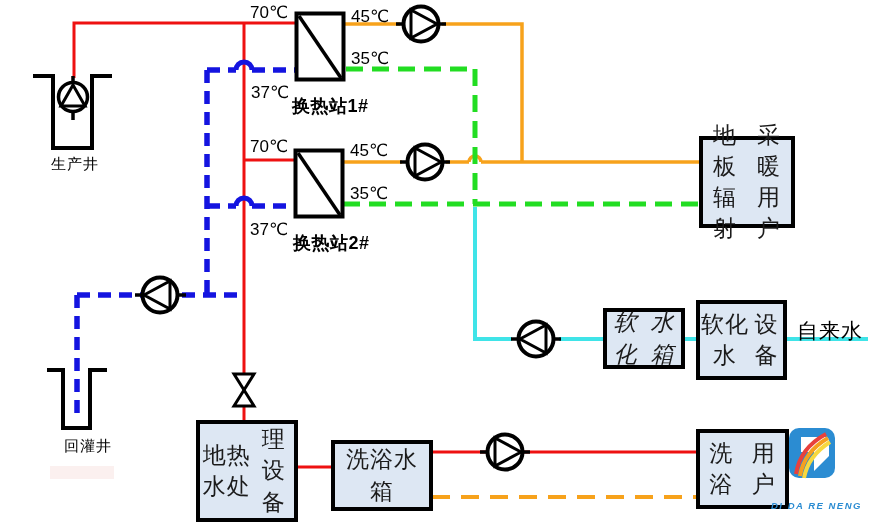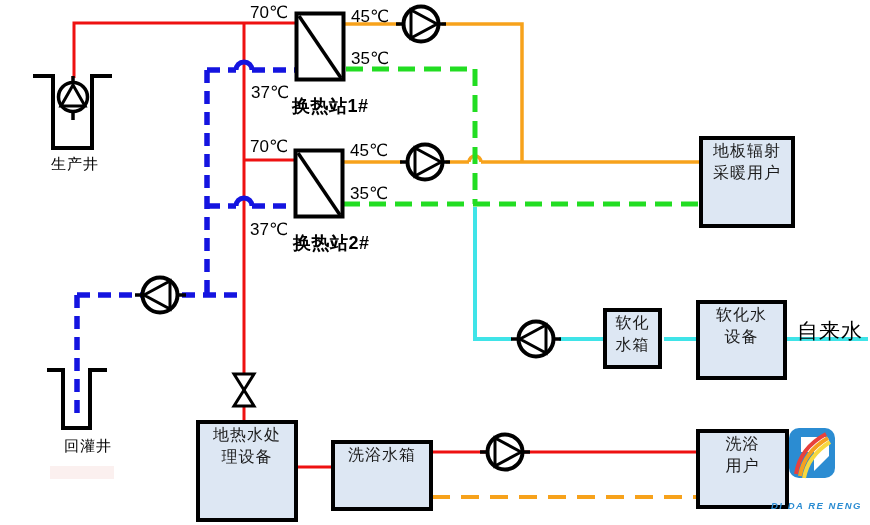--- a/index.html
+++ b/index.html
@@ -4,22 +4,22 @@
 <style>
   html,body{margin:0;padding:0;background:#ffffff;}
   .stage{
     position:relative;width:870px;height:525px;overflow:hidden;background:#fff;
     font-family:"Liberation Sans","DejaVu Sans",sans-serif;
   }
   .layer{position:absolute;left:0;top:0;z-index:1;}
   .box{
     position:absolute;z-index:2;box-sizing:border-box;
     border:4px solid #000;background:#dde7f3;
-    display:flex;flex-direction:column;align-items:center;justify-content:flex-start;
-    font-size:16px;line-height:1.35;color:#1b1b1b;letter-spacing:1px;text-align:center;
+    display:flex;flex-direction:row;align-items:center;justify-content:flex-start;
+    font-size:23px;line-height:1.35;color:#1b1b1b;letter-spacing:1px;text-align:center;
   }
   .lbl{position:absolute;z-index:3;color:#000;white-space:nowrap;}
   .temp{font-weight:normal;font-size:17px;}
   .hxname{font-weight:bold;font-size:18px;letter-spacing:.5px;}
   .wellname{font-size:15px;letter-spacing:1px;}
   .plain{font-size:21px;letter-spacing:1px;}
   .artifact{position:absolute;z-index:0;background:#f8e4e2;opacity:.55;}
   .logo-name{position:absolute;z-index:4;font-size:23px;font-weight:bold;color:#2b8cd2;letter-spacing:1px;white-space:nowrap;}
   .logo-sub{position:absolute;z-index:4;font-size:9.5px;font-weight:bold;font-style:italic;color:#2b8cd2;letter-spacing:1.5px;white-space:nowrap;}
 </style>
@@ -137,21 +137,21 @@
       <line x1="177" y1="295" x2="186" y2="295" stroke-width="3.5"></line>
       <circle cx="160" cy="295" r="17.5" fill="#fff" stroke-width="4"></circle>
       <path d="M144,295 L170,281 L170,309 Z" stroke-width="3"></path>
     </g>
   </svg>
 
   <div class="box" style="left:699px;top:136px;width:96px;height:92px;">
     <div>地板辐射</div>
     <div>采暖用户</div>
   </div>
-  <div class="box" style="left:603px;top:308px;width:59px;height:61px;">
+  <div class="box" style="left:603px;top:308px;width:82px;height:61px;font-style:italic;">
     <div>软化</div>
     <div>水箱</div>
   </div>
   <div class="box" style="left:196px;top:420px;width:102px;height:102px;">
     <div>地热水处</div>
     <div>理设备</div>
   </div>
   <div class="box" style="left:696px;top:300px;width:91px;height:80px;">
     <div>软化水</div>
     <div>设备</div>

